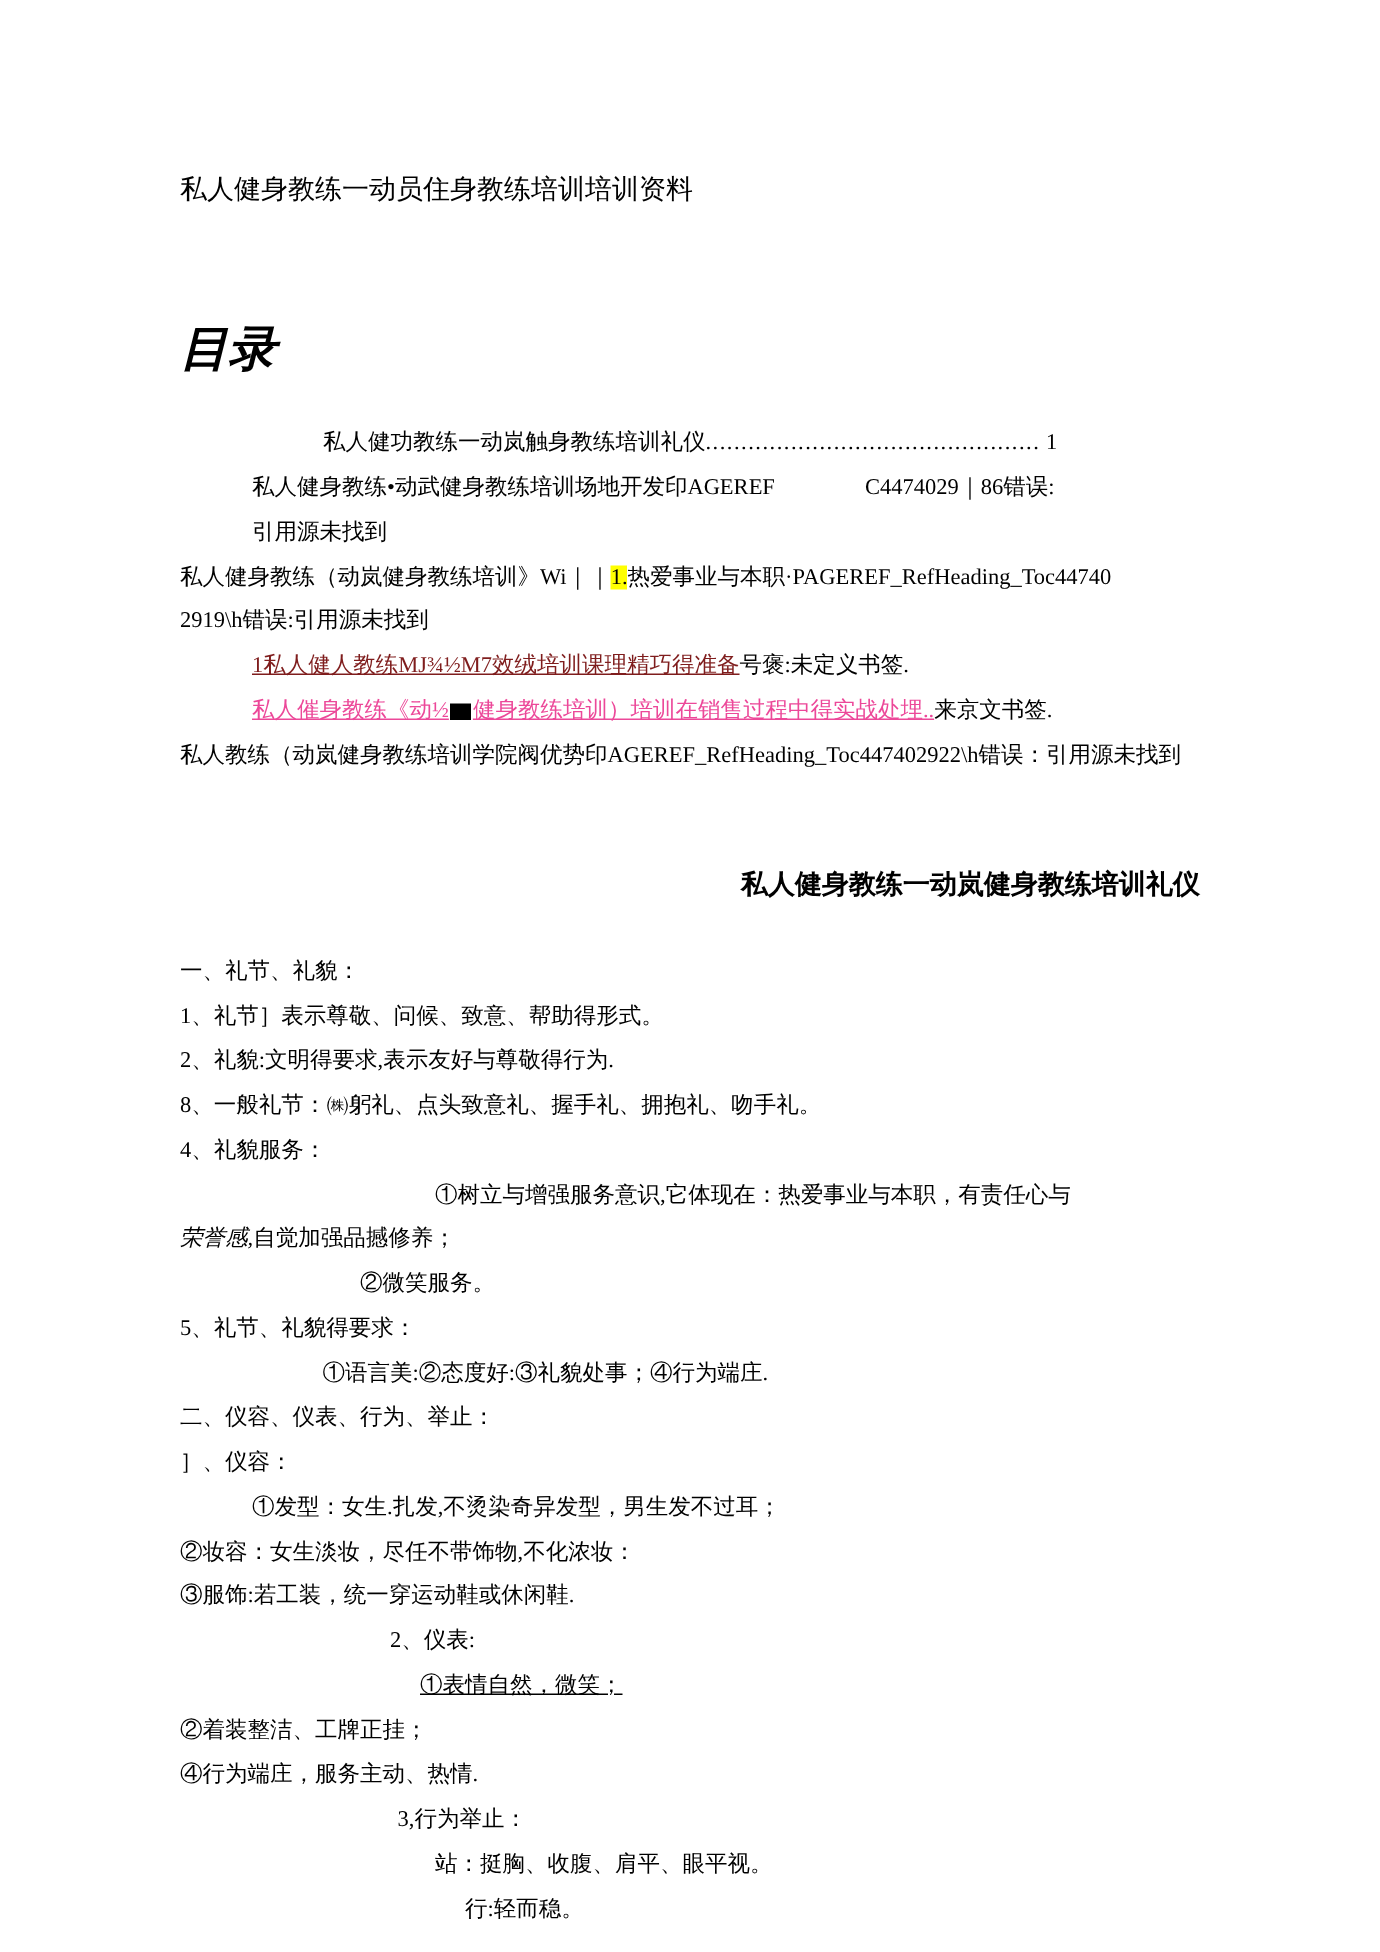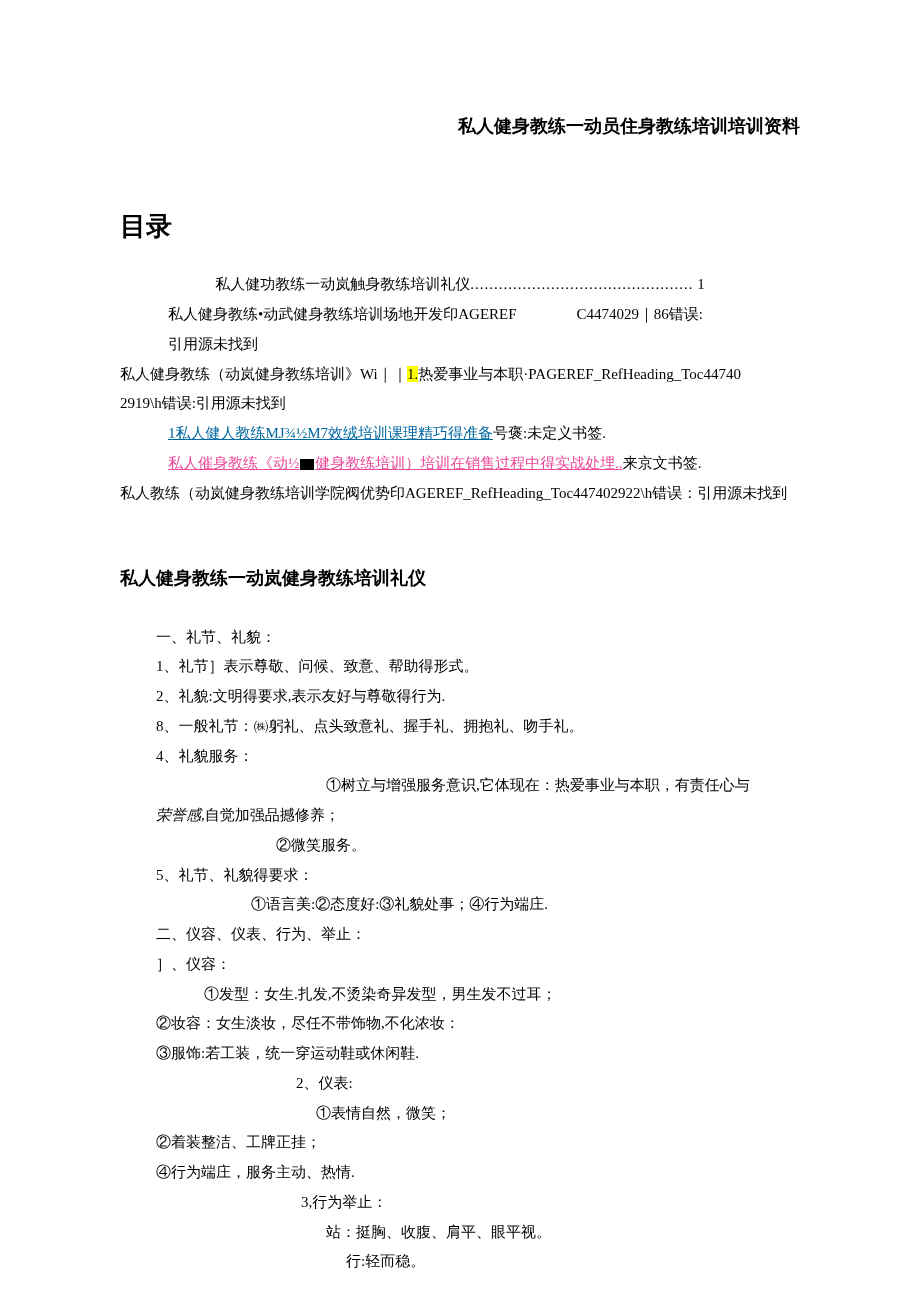--- a/index.html
+++ b/index.html
@@ -10,30 +10,31 @@
     body {
       background: #ffffff;
       font-family: "SimSun", "宋体", serif;
       width: 920px;
       padding: 110px 120px 60px 120px;
       color: #000000;
       font-size: 15px;
       line-height: 1.85;
     }
     .title {
-      text-align: right;
-      font-weight: bold;
+      text-align: left;
+      font-weight: normal;
       font-size: 18px;
       margin-bottom: 60px;
       font-family: "SimHei", "黑体", sans-serif;
     }
     .toc-heading {
-      font-size: 26px;
+      font-size: 32px;
       font-weight: bold;
       margin-bottom: 20px;
+      font-style: italic;
     }
     .toc-entry-1 {
       margin-bottom: 2px;
       text-align: center;
     }
     .toc-entry-2 {
       padding-left: 48px;
       margin-bottom: 2px;
     }
     .toc-entry-3 {
@@ -43,45 +44,45 @@
     .toc-entry-0 {
       margin-bottom: 2px;
     }
     .dotfill {
       letter-spacing: 1px;
     }
     .hl {
       background-color: #ffff00;
     }
     .link {
-      color: #0369a1;
+      color: #7f1d1d;
       text-decoration: underline;
     }
     .link-purple {
       color: #ec4899;
       text-decoration: underline;
     }
     .blk {
       display: inline-block;
       width: 14px;
       height: 11px;
       background: #000;
       vertical-align: middle;
       margin: 0 1px;
     }
     .section-heading {
       font-size: 18px;
       font-weight: bold;
       margin-top: 55px;
       margin-bottom: 28px;
       font-family: "SimHei", "黑体", sans-serif;
+      text-align: right;
     }
     .body-line {
       margin-bottom: 2px;
-      margin-left: 36px;
     }
     .indent-a {
       padding-left: 170px;
     }
     .indent-b {
       padding-left: 120px;
     }
     .indent-c {
       padding-left: 95px;
     }
@@ -89,20 +90,21 @@
       padding-left: 48px;
     }
     .indent-e {
       padding-left: 140px;
     }
     .italic {
       font-style: italic;
     }
     .indent-f {
       padding-left: 160px;
+      text-decoration: underline;
     }
     .indent-h {
       padding-left: 145px;
     }
     .indent-i {
       padding-left: 170px;
     }
     .indent-j {
       padding-left: 190px;
     }

